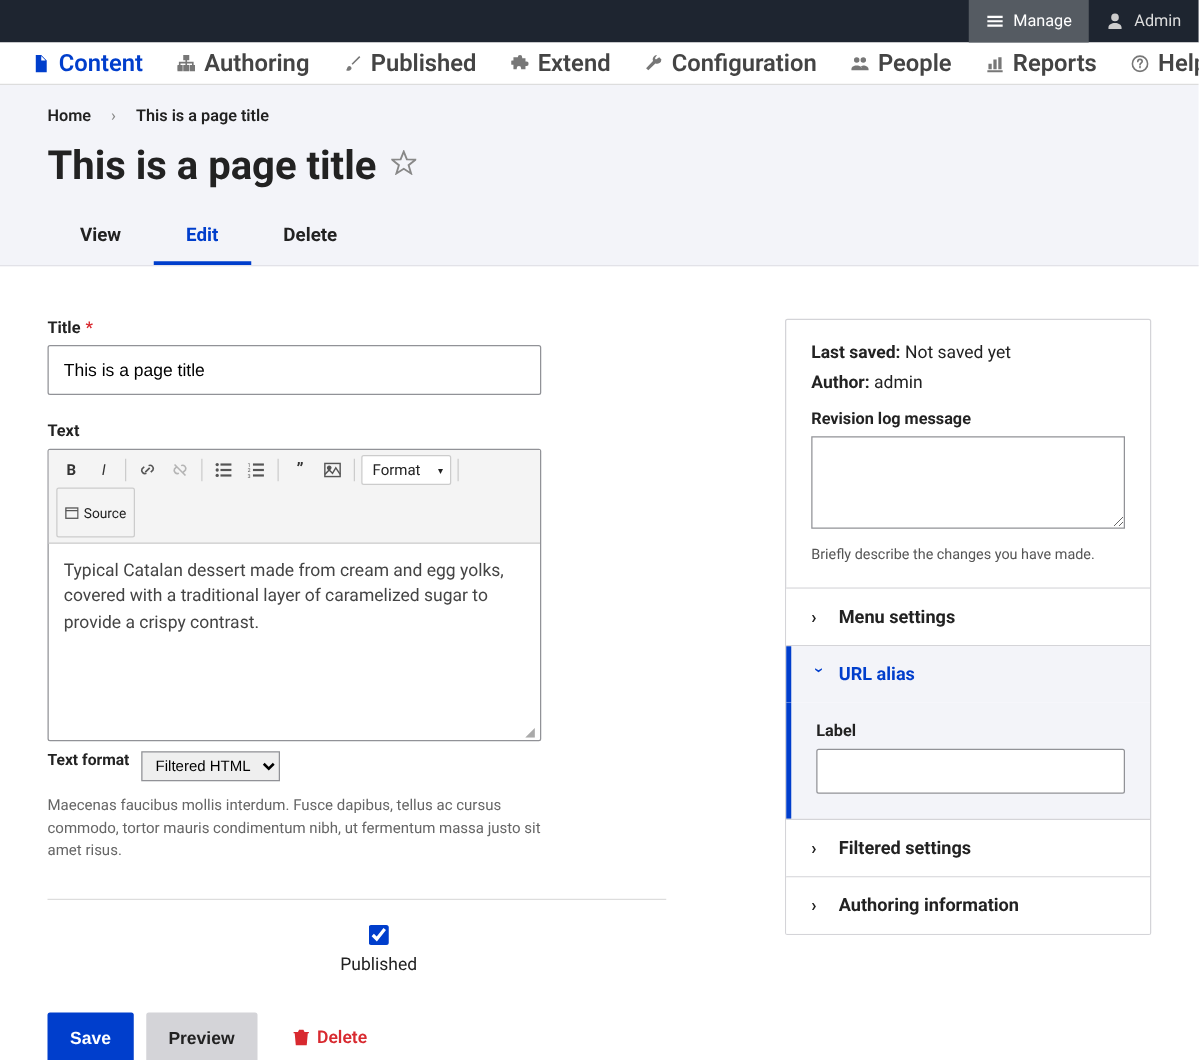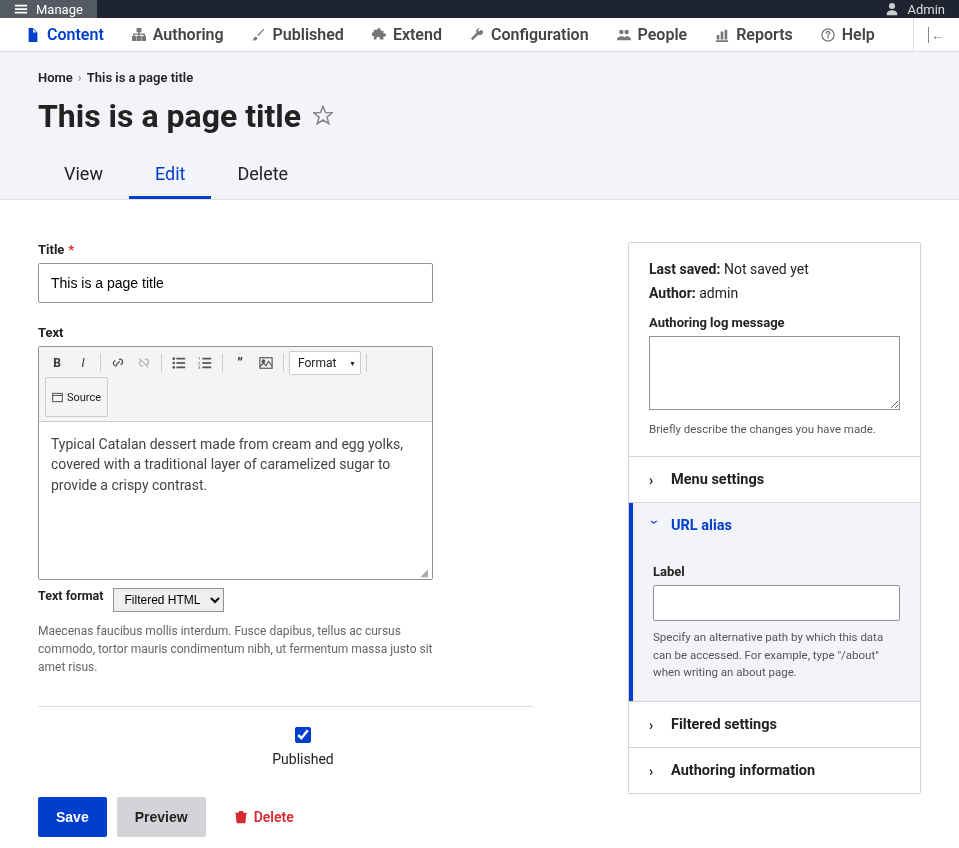--- a/index.html
+++ b/index.html
@@ -1,41 +1,41 @@
 <!DOCTYPE html>
 <html><head>
 <meta charset="utf-8">
 <style>
   * { box-sizing: border-box; margin: 0; padding: 0; }
   body { font-family: -apple-system, BlinkMacSystemFont, "Segoe UI", Roboto, Arial, sans-serif; font-size: 14px; color: #222; background: #fff; }
   
-  .toolbar { background: #1e2530; color: #ddd; display: flex; justify-content: space-between; height: 18px; }
+  .toolbar { background: #1e2530; color: #ddd; display: flex; justify-content: flex-end; height: 34px; }
   .toolbar-left { display: flex; }
   .toolbar-item { display: flex; align-items: center; padding: 0 14px; gap: 8px; font-size: 13px; cursor: pointer; }
   .toolbar-item.active { background: #555b62; color: #fff; }
   .toolbar-item svg { width: 14px; height: 14px; fill: #ccc; }
   .toolbar-item.active svg { fill: #fff; }
   
   .adminbar { background: #fff; border-bottom: 1px solid #ddd; display: flex; justify-content: space-between; height: 34px; padding: 0 0 0 12px; }
   .adminbar-items { display: flex; }
-  .adminbar-item { display: flex; align-items: center; padding: 0 14px; gap: 7px; font-size: 16px; cursor: pointer; color: #444; font-weight: 600; }
+  .adminbar-item { display: flex; align-items: center; padding: 0 14px; gap: 7px; font-size: 19px; cursor: pointer; color: #444; font-weight: 600; }
   .adminbar-item.active { color: #003ecc; }
   .adminbar-item svg { width: 14px; height: 14px; fill: #777; }
   .adminbar-item.active svg { fill: #003ecc; }
   .collapse-toggle { display: flex; align-items: center; padding: 0 14px; border-left: 1px solid #ddd; color: #888; cursor: pointer;}
   
   .page-header { background: #f3f4f9; padding: 18px 38px 0; border-bottom: 1px solid #e2e2e8; }
-  .breadcrumb { font-size: 13px; color: #222; font-weight: 600; display: flex; align-items: flex-end; gap: 5px; }
+  .breadcrumb { font-size: 13px; color: #222; font-weight: 600; display: flex; align-items: flex-end; gap: 16px; }
   .breadcrumb .sep { color: #888; font-weight: normal; }
   .page-title-row { display: flex; align-items: center; gap: 12px; margin-top: 12px; }
   .page-title { font-size: 32px; font-weight: 700; color: #222; }
   .star-icon { color: #888; }
   
   .tabs { display: flex; gap: 0; margin-top: 18px; }
-  .tab { padding: 10px 26px 12px; font-size: 18px; font-weight: 400; color: #222; cursor: pointer; border-bottom: 3px solid transparent; }
+  .tab { padding: 10px 26px 12px; font-size: 15px; font-weight: 700; color: #222; cursor: pointer; border-bottom: 3px solid transparent; }
   .tab.active { color: #003ecc; border-bottom-color: #003ecc; }
   
   .content { display: flex; padding: 42px 38px; gap: 60px; align-items: flex-start; }
   .main-col { flex: 0 0 530px; }
   .side-col { flex: 1; max-width: 330px; border: 1px solid #d4d4d8; border-radius: 2px; }
   
   .form-item { margin-bottom: 22px; }
   .form-label { font-size: 13px; font-weight: 700; color: #222; margin-bottom: 6px; display: block; }
   .required-mark { color: #d8292f; margin-left: 4px; }
   .text-input { width: 395px; height: 40px; padding: 0 12px; border: 1px solid #919297; border-radius: 2px; font-size: 14px; }
@@ -288,41 +288,40 @@
         <span>Delete</span>
       </span>
     </div>
 
   </div>
 
   <div class="side-col">
     <div class="side-section">
       <div class="side-meta"><strong>Last saved:</strong> <span>Not saved yet</span></div>
       <div class="side-meta"><strong>Author:</strong> <span>admin</span></div>
-      <label class="side-label">Authoring log message</label>
+      <label class="side-label">Revision log message</label>
       <textarea class="side-textarea" style=""></textarea>
       <div class="side-desc">Briefly describe the changes you have made.</div>
     </div>
 
     <div class="accordion-item">
       <div class="accordion-header">
         <span class="accordion-icon">›</span>
         <span>Menu settings</span>
       </div>
     </div>
 
     <div class="accordion-item open">
       <div class="accordion-header">
         <span class="accordion-icon">›</span>
         <span>URL alias</span>
       </div>
       <div class="accordion-body">
         <label class="side-label" style="margin-top:0">Label</label>
         <input class="text-input" style="">
-        <div class="side-desc">Specify an alternative path by which this data can be accessed. For example, type "/about" when writing an about page.</div>
       </div>
     </div>
 
     <div class="accordion-item">
       <div class="accordion-header">
         <span class="accordion-icon">›</span>
         <span>Filtered settings</span>
       </div>
     </div>
 

